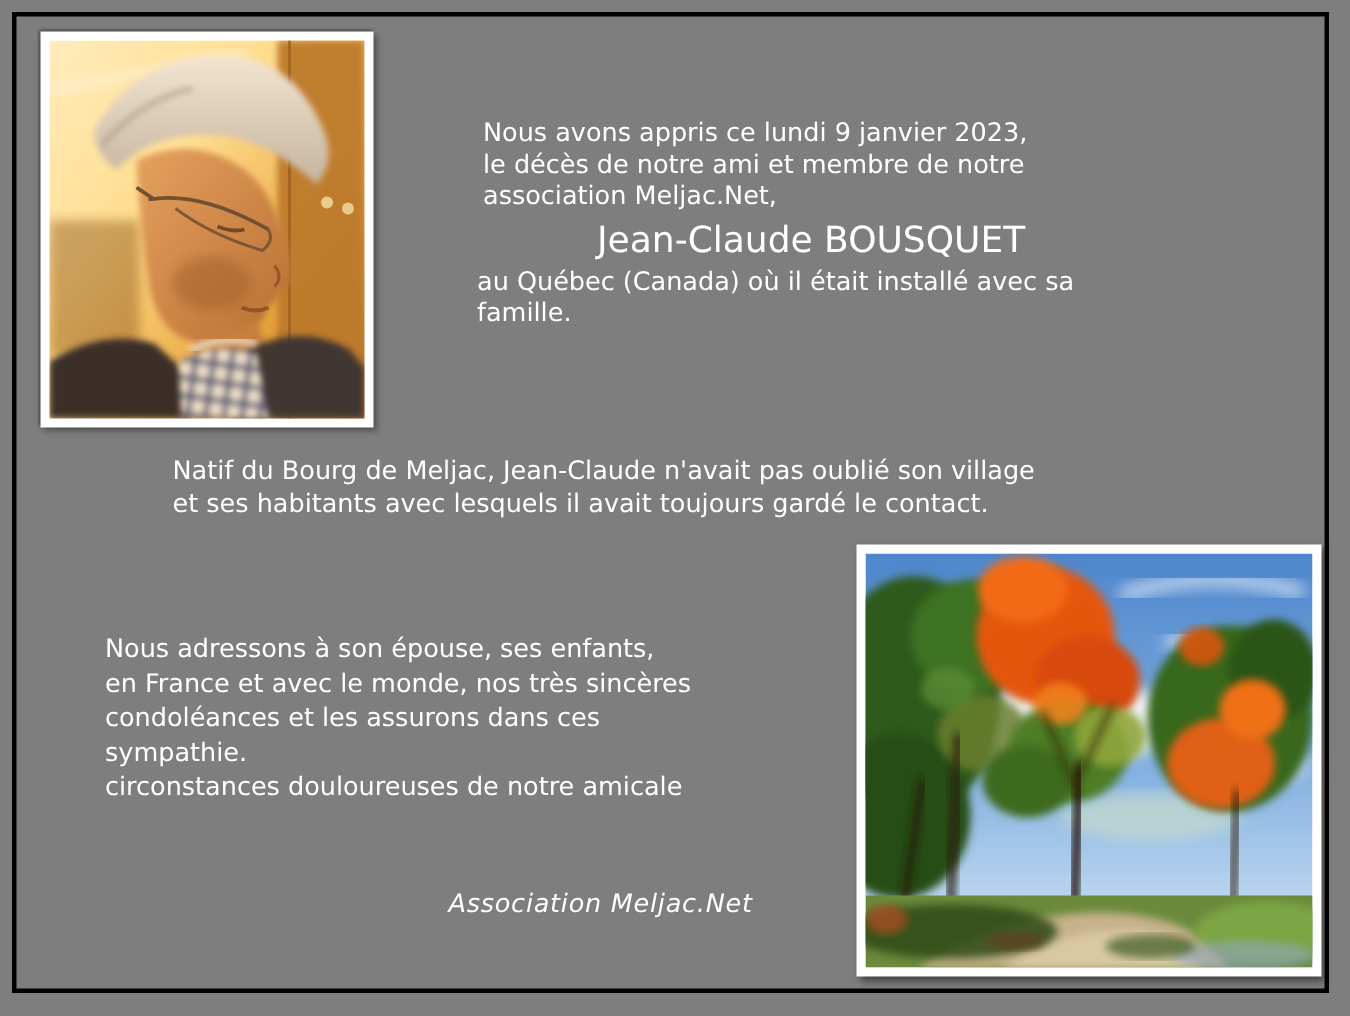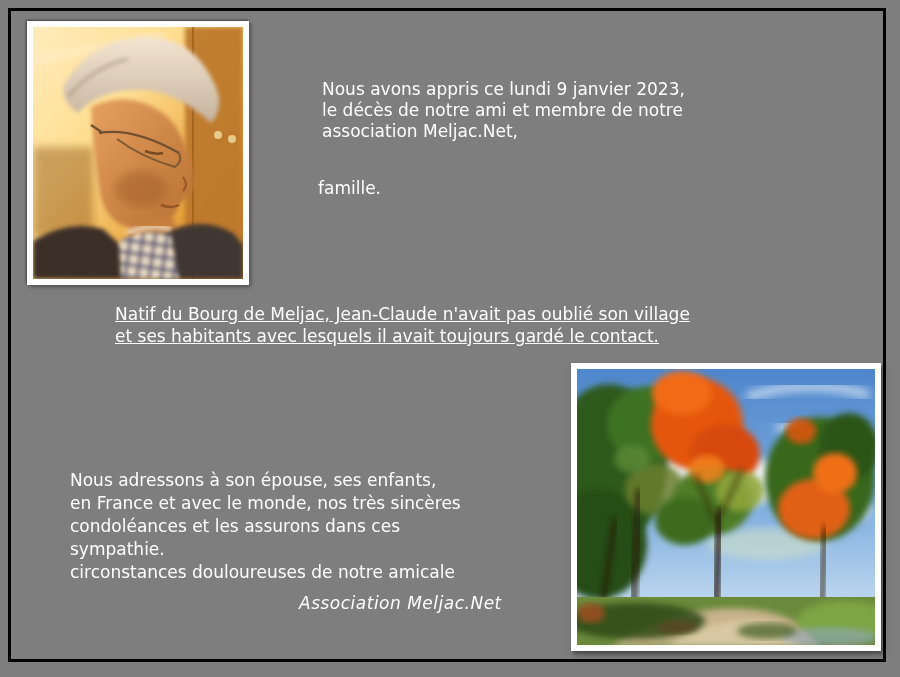--- a/index.html
+++ b/index.html
@@ -25,22 +25,22 @@
     box-shadow:-1px -1px 2px rgba(0,0,0,.45), 2px 2px 4px rgba(0,0,0,.35);
   }
   .photo-trees{
     left:571px;top:363px;width:310px;height:288px;
     box-shadow:2px 3px 5px rgba(0,0,0,.5);
   }
   .txt{position:absolute;color:#fff;}
   .intro{left:322px;top:79px;font-size:17px;line-height:21px;}
   .name-line{left:398px;top:145px;font-size:24px;line-height:30px;}
   .location{left:318px;top:178px;font-size:17px;line-height:21px;}
-  .tribute{left:115px;top:303px;font-size:17px;line-height:22px;text-decoration:underline;}
-  .condolences{left:70px;top:422px;font-size:17px;line-height:23px;margin-top:47px;}
+  .tribute{left:115px;top:303px;font-size:17px;line-height:22px;}
+  .condolences{left:70px;top:422px;font-size:17px;line-height:23px;}
   .signature{left:299px;top:593px;font-size:17px;font-style:italic;letter-spacing:.5px;}
 </style>
 </head>
 <body>
 
 <div class="canvas">
 
   <div class="frame-border"></div>
 
   <div class="photo photo-portrait">
@@ -114,22 +114,24 @@
       <rect width="210" height="252" fill="#FF9820" opacity="0.12"></rect>
     </svg>
   </div>
 
   <div class="txt intro">
     <div>Nous avons appris ce lundi 9 janvier 2023,</div>
     <div>le décès de notre ami et membre de notre</div>
     <div>association Meljac.Net,</div>
   </div>
 
+  <div class="txt name-line">Jean-Claude BOUSQUET</div>
 
   <div class="txt location">
+    <div>au Québec (Canada) où il était installé avec sa</div>
     <div>famille.</div>
   </div>
 
   <div class="txt tribute">
     <div>Natif du Bourg de Meljac, Jean-Claude n'avait pas oublié son village</div>
     <div>et ses habitants avec lesquels il avait toujours gardé le contact.</div>
   </div>
 
   <div class="txt condolences">
     <div>Nous adressons à son épouse, ses enfants,</div>

